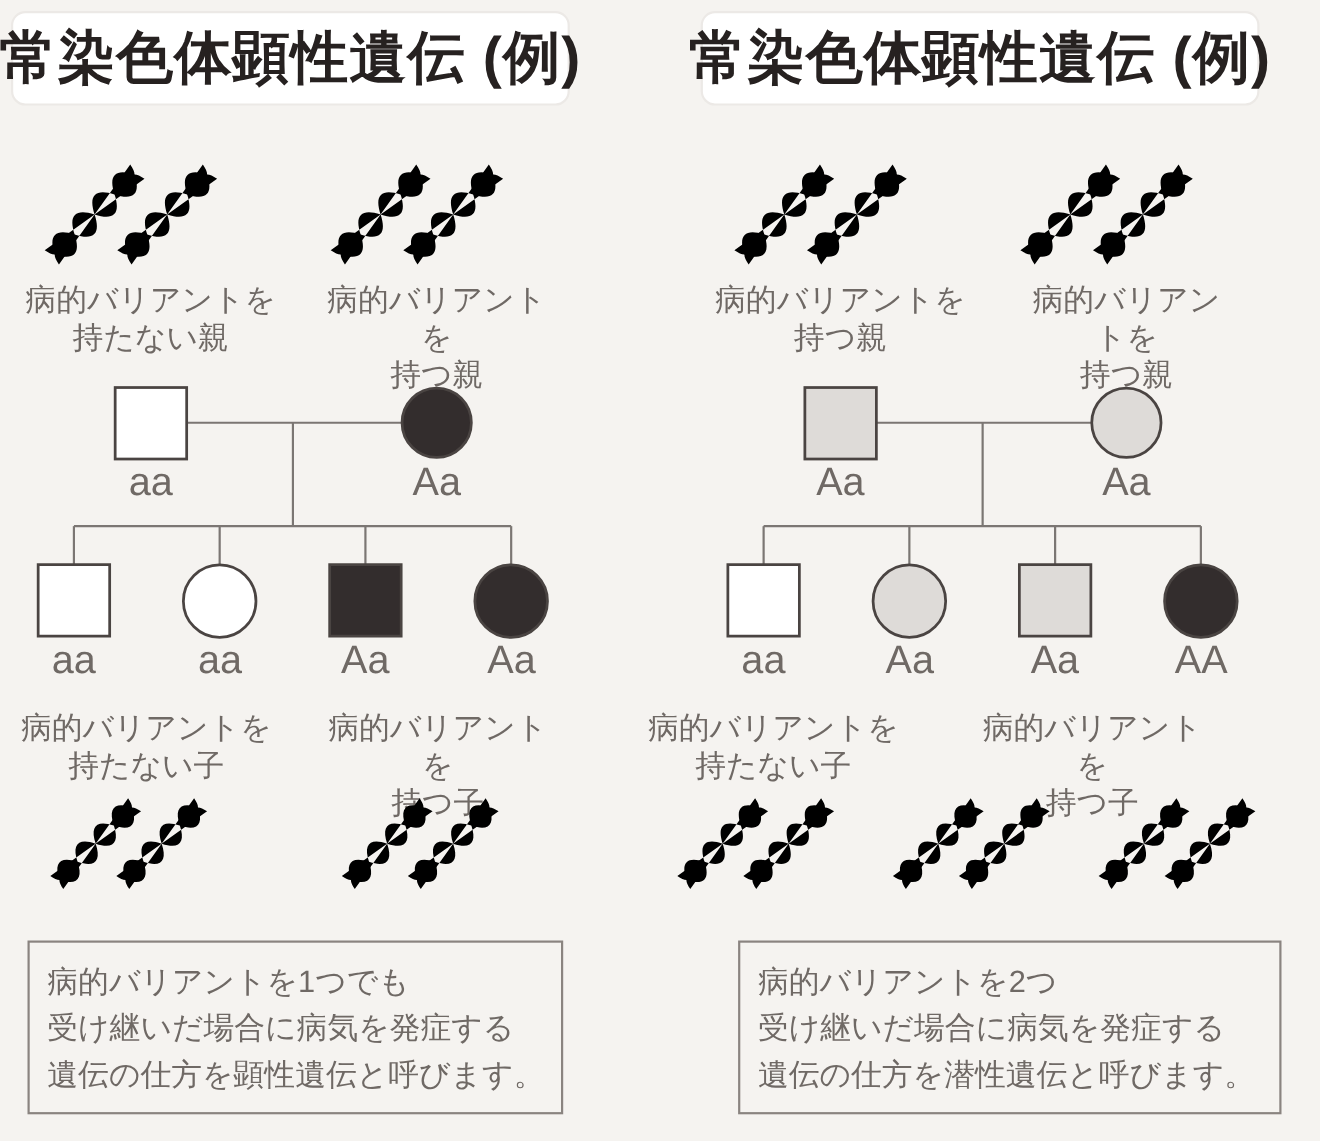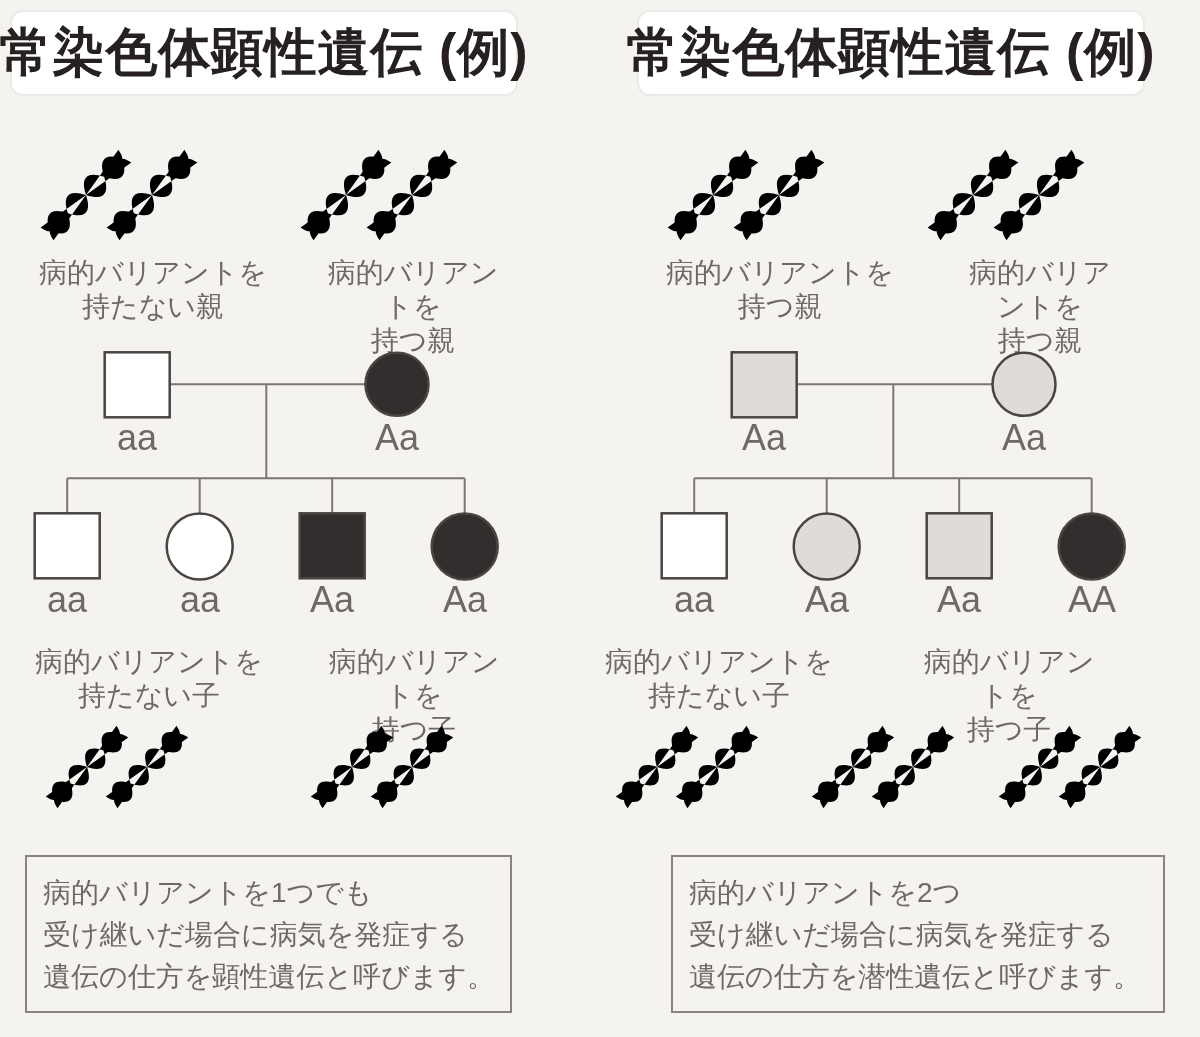--- a/index.html
+++ b/index.html
@@ -20,21 +20,21 @@
   }
   .title-box .title{
     font-size:52px;font-weight:700;color:#262120;letter-spacing:1px;
     white-space:nowrap;
   }
 
   
   .lbl{
     position:absolute;transform:translateX(-50%);
     font-size:28px;line-height:34px;text-align:center;
-    white-space:pre-line;color:#6f6965;margin-left:16px;
+    white-space:pre-line;color:#6f6965;
   }
 
   
   .dna-pair{position:absolute;width:150px;height:114px;}
   .dna-pair svg.helix{position:absolute;top:0;width:44px;height:114px;
     transform:rotate(45deg);transform-origin:50% 50%;}
   .dna-pair svg.helix.h1{left:2px;}
   .dna-pair svg.helix.h2{left:68px;}
   .dna-pair.small{width:136px;height:106px;}
   .dna-pair.small svg.helix{width:40px;height:106px;}

